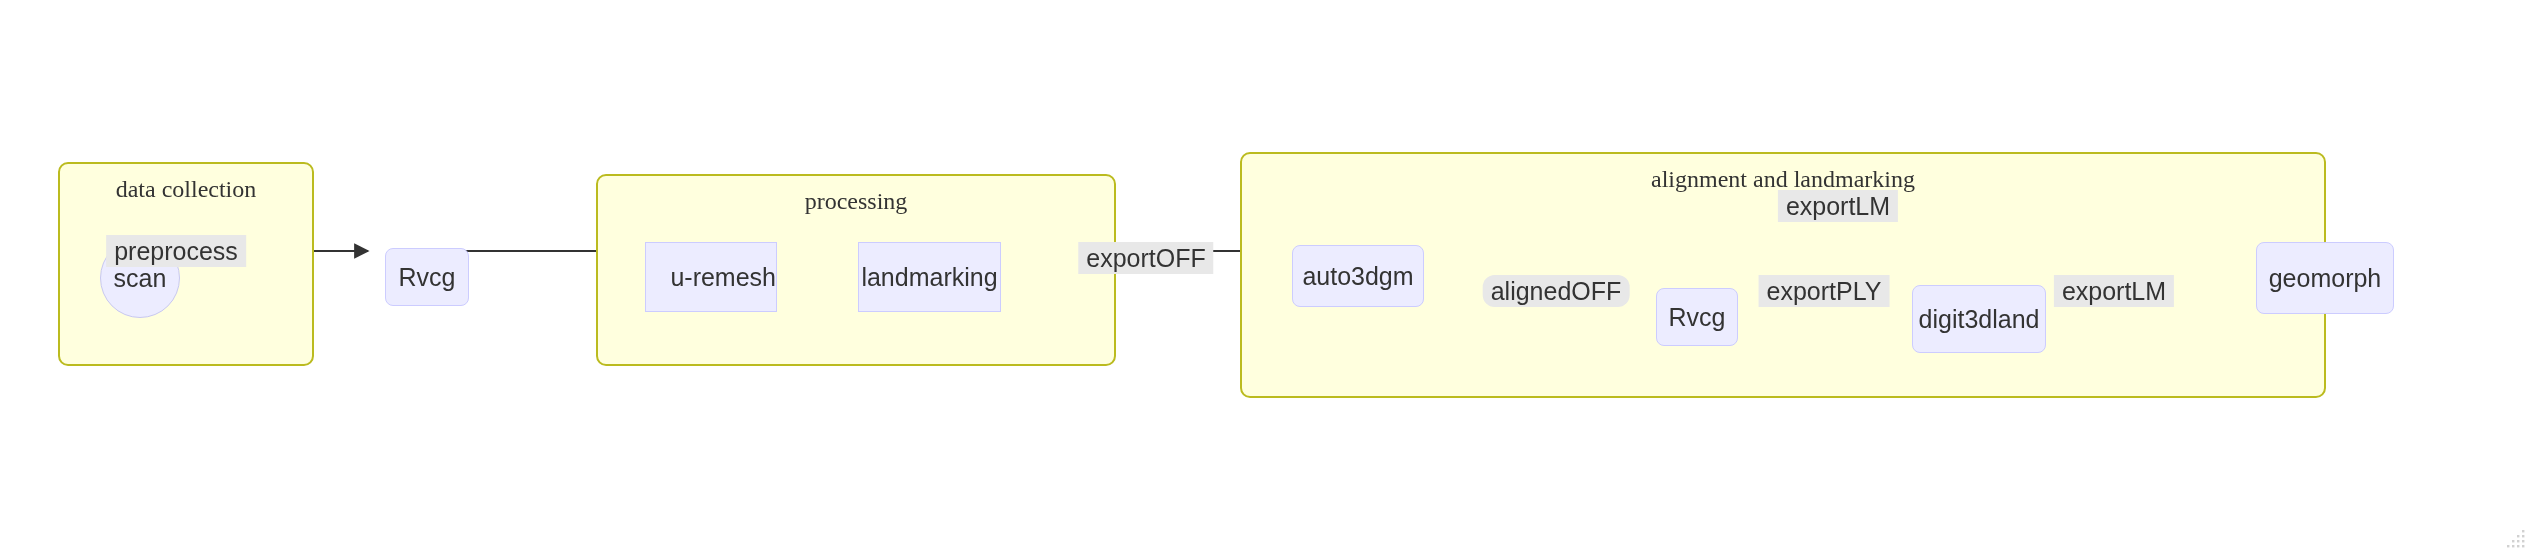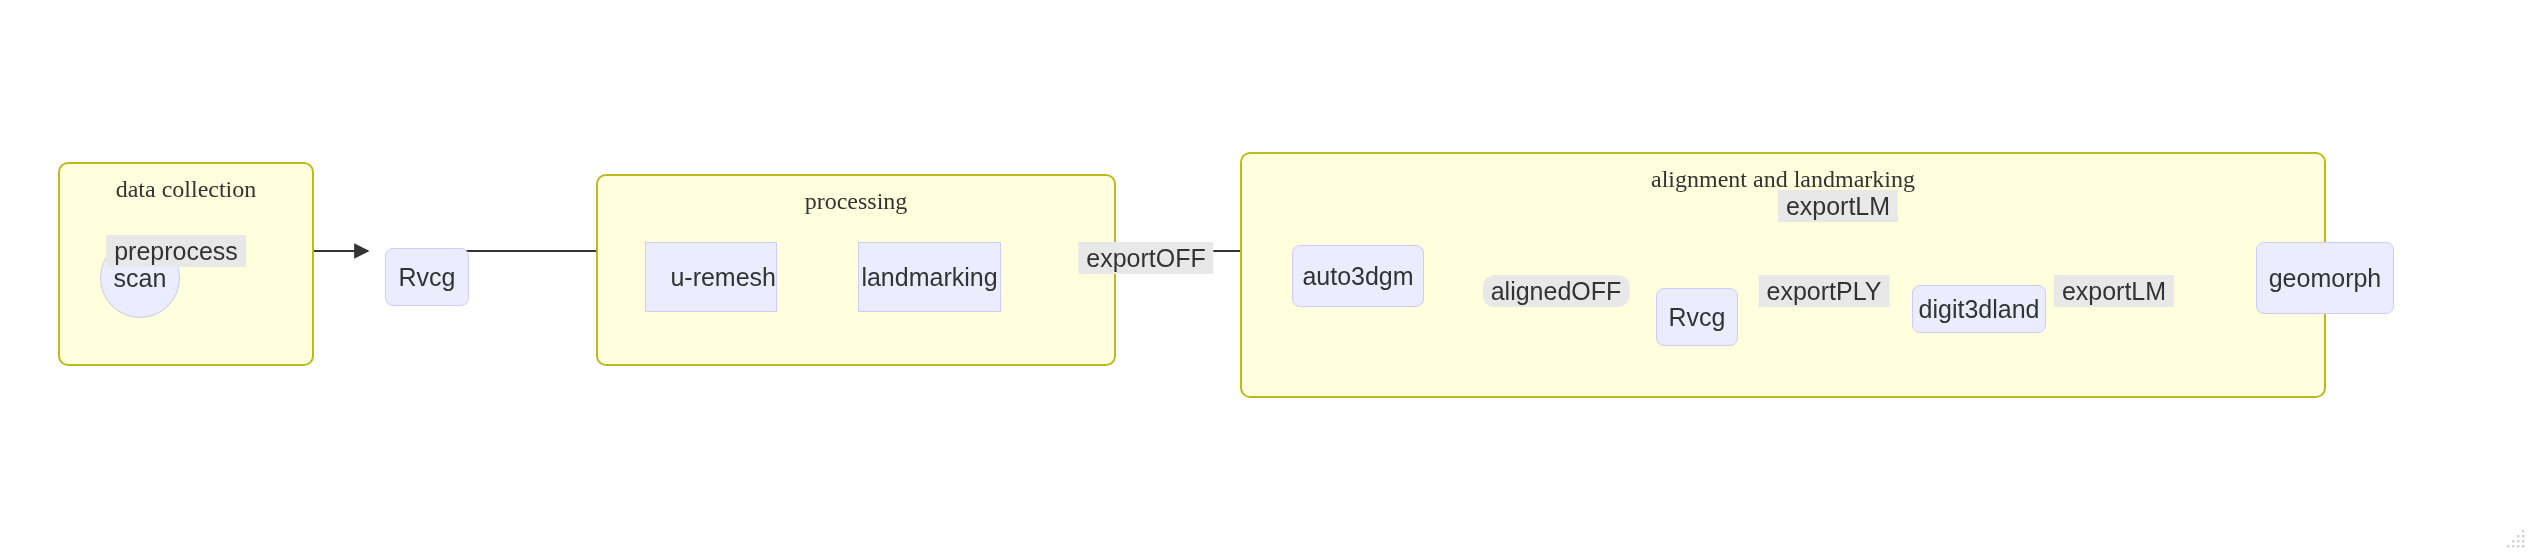--- a/index.html
+++ b/index.html
@@ -150,21 +150,21 @@
   </div>
 
   <div class="node" style="left:1292px; top:219px; width:132px; height:62px;">
     <span>auto3dgm</span>
   </div>
 
   <div class="node" style="left:1656px; top:262px; width:82px; height:58px;">
     <span>Rvcg</span>
   </div>
 
-  <div class="node" style="left:1912px; top:259px; width:134px; height:48px;">
+  <div class="node" style="left:1912px; top:259px; width:134px; height:68px;">
     <span>digit3dland</span>
   </div>
 
   <div class="node" style="left:2256px; top:216px; width:138px; height:72px;">
     <span>geomorph</span>
   </div>
 
   <div class="edge-label" style="left:176px; top:251px;">preprocess</div>
 
   <div class="edge-label" style="left:1146px; top:258px;">exportOFF</div>

